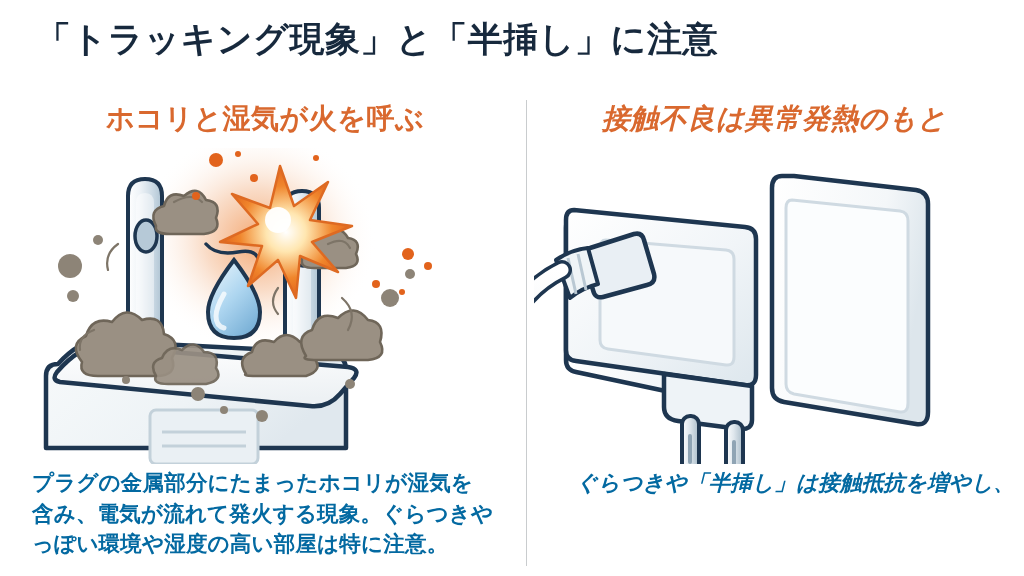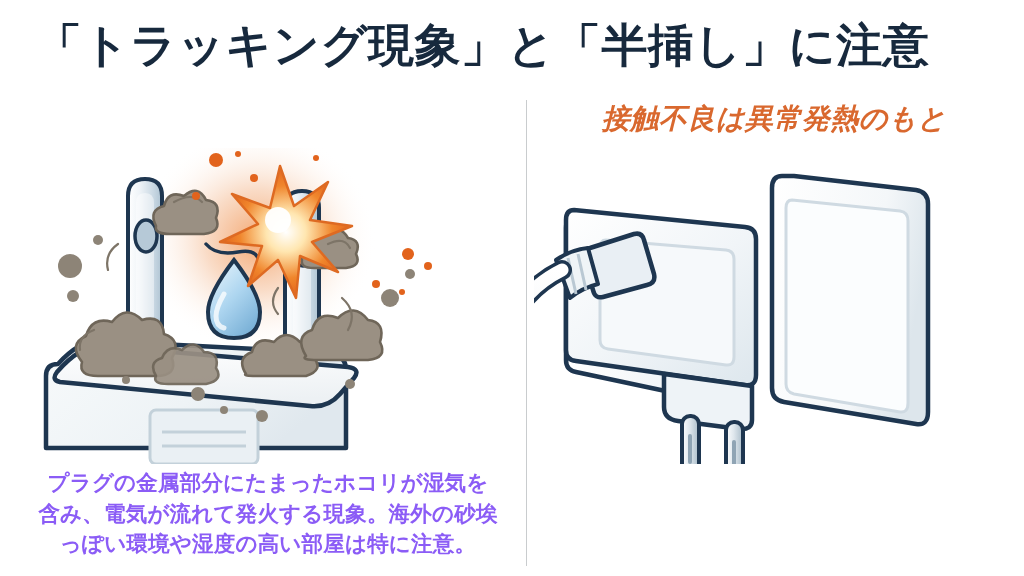--- a/index.html
+++ b/index.html
@@ -21,21 +21,21 @@
     inset: 0;
     background: #ffffff;
   }
 
   
   .page-title {
     position: absolute;
     left: 36px;
     top: 18px;
     width: 950px;
-    font-size: 46px;
+    font-size: 35px;
     font-weight: bold;
     letter-spacing: 0.5px;
     color: #17293d;
     line-height: 1.2;
     white-space: nowrap;
   }
 
   
   .divider {
     position: absolute;
@@ -76,40 +76,40 @@
     height: 316px;
   }
   .panel-art svg { display: block; width: 100%; height: 100%; }
 
   .panel-caption {
     position: absolute;
     top: 372px;
     font-size: 21.5px;
     font-weight: bold;
     line-height: 1.42;
-    color: #8b5cf6;
+    color: #0369a1;
     letter-spacing: 0.2px;
-    text-align: center;
   }
   .panel.left .panel-caption  { left: 22px; width: 472px; }
   .panel.right .panel-caption { left: 42px; width: 440px; }
 
   .cap-line { display: block; white-space: nowrap; }
 </style>
 </head>
 <body>
 
 <div id="root">
 
   <div class="page-title">「トラッキング現象」と「半挿し」に注意</div>
 
   <div class="divider"></div>
 
   <div class="panel left">
 
+    <div class="panel-heading">ホコリと湿気が火を呼ぶ</div>
 
     <div class="panel-art">
       <svg viewBox="0 0 510 316" xmlns="http://www.w3.org/2000/svg" aria-hidden="true">
         <defs>
           <radialGradient id="glow" cx="50%" cy="50%" r="50%">
             <stop offset="0%" stop-color="#f08a42" stop-opacity="0.75"></stop>
             <stop offset="45%" stop-color="#ef9a5e" stop-opacity="0.35"></stop>
             <stop offset="100%" stop-color="#ffffff" stop-opacity="0"></stop>
           </radialGradient>
           <linearGradient id="prongGrad" x1="0" y1="0" x2="1" y2="0">
@@ -211,21 +211,21 @@
             <circle cx="418" cy="118" r="4"></circle>
           <circle cx="366" cy="136" r="4"></circle>
             <circle cx="392" cy="144" r="3"></circle>
           <circle cx="306" cy="10" r="3"></circle>
         </g>
       </svg>
     </div>
 
     <div class="panel-caption">
       <span class="cap-line">プラグの金属部分にたまったホコリが湿気を</span>
-      <span class="cap-line">含み、電気が流れて発火する現象。海外の砂埃</span>
+      <span class="cap-line">含み、電気が流れて発火する現象。ぐらつきや</span>
       <span class="cap-line">っぽい環境や湿度の高い部屋は特に注意。</span>
     </div>
   </div>
 
   <div class="panel right">
 
     <div class="panel-heading">接触不良は異常発熱のもと</div>
 
     <div class="panel-art">
       <svg viewBox="0 0 480 316" xmlns="http://www.w3.org/2000/svg" aria-hidden="true">
@@ -286,16 +286,17 @@
         </g>
 
         <g>
           <path d="M28 122 q-48 24 -62 78 q-14 54 -4 116" fill="none" stroke="#1e3650" stroke-width="20" stroke-linecap="round"></path>
           <path d="M28 122 q-48 24 -62 78 q-14 54 -4 116" fill="none" stroke="url(#cableGrad)" stroke-width="13" stroke-linecap="round"></path>
         </g>
       </svg>
     </div>
 
     <div class="panel-caption">
+      <span class="cap-line">ぐらつきや「半挿し」は接触抵抗を増やし、</span>
     </div>
   </div>
 
 </div>
 
 </body></html>

